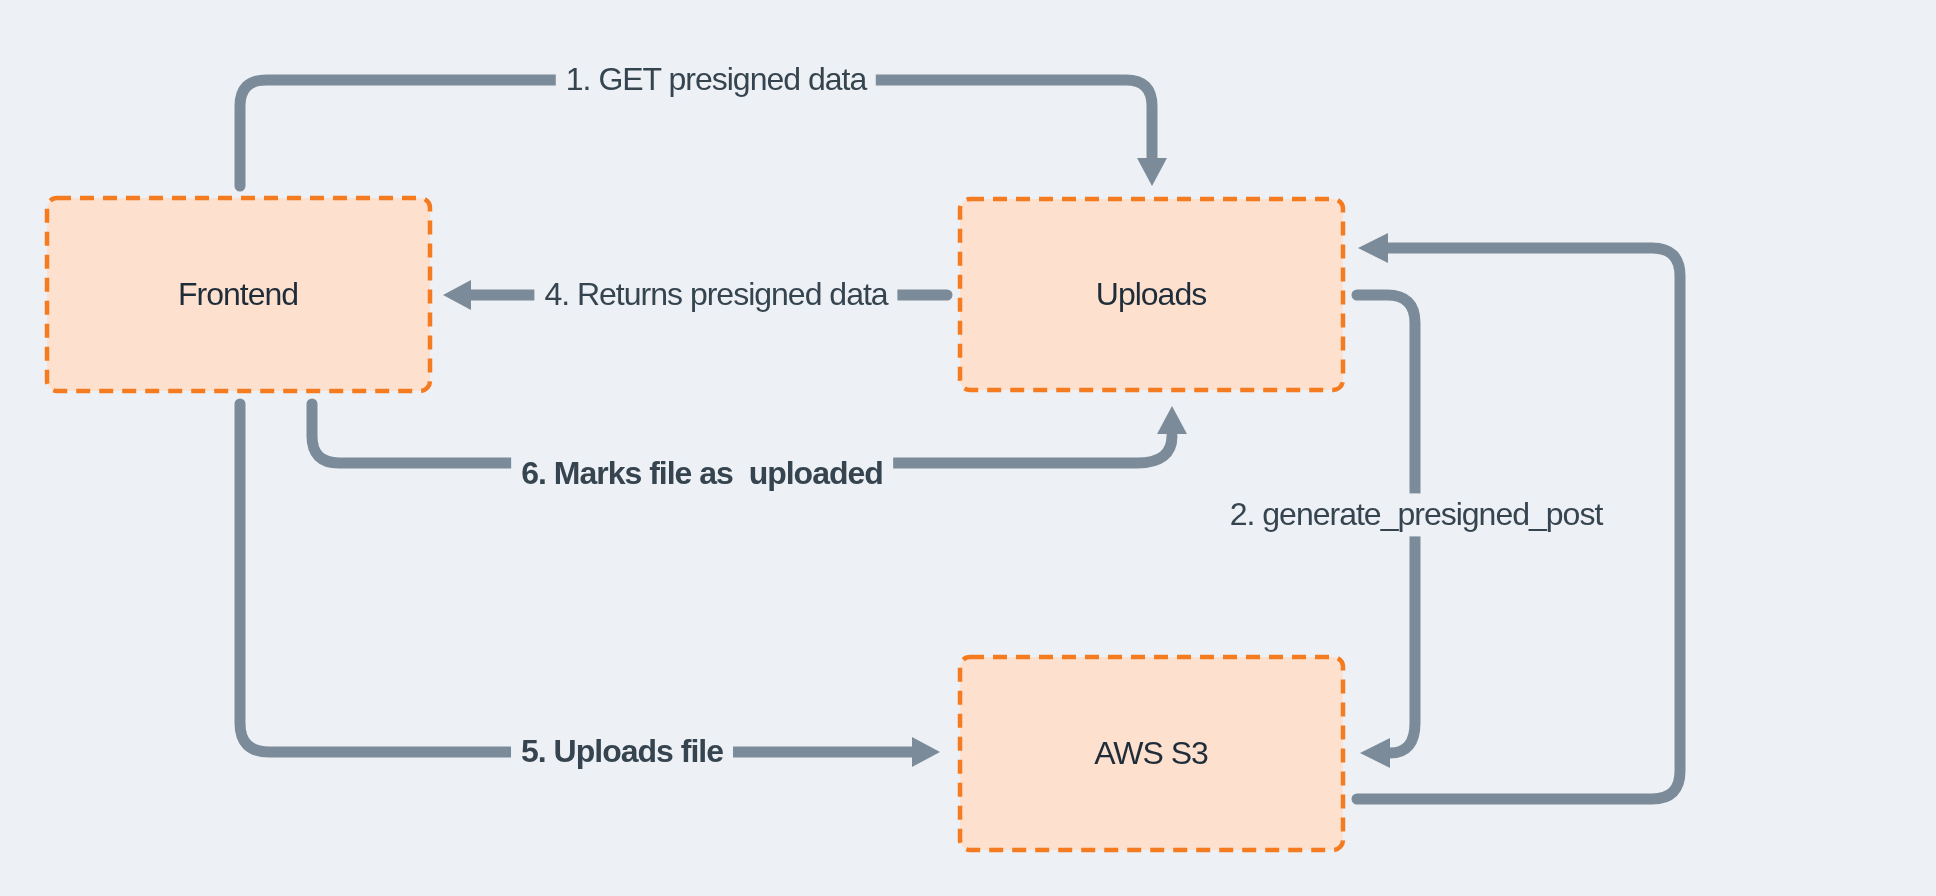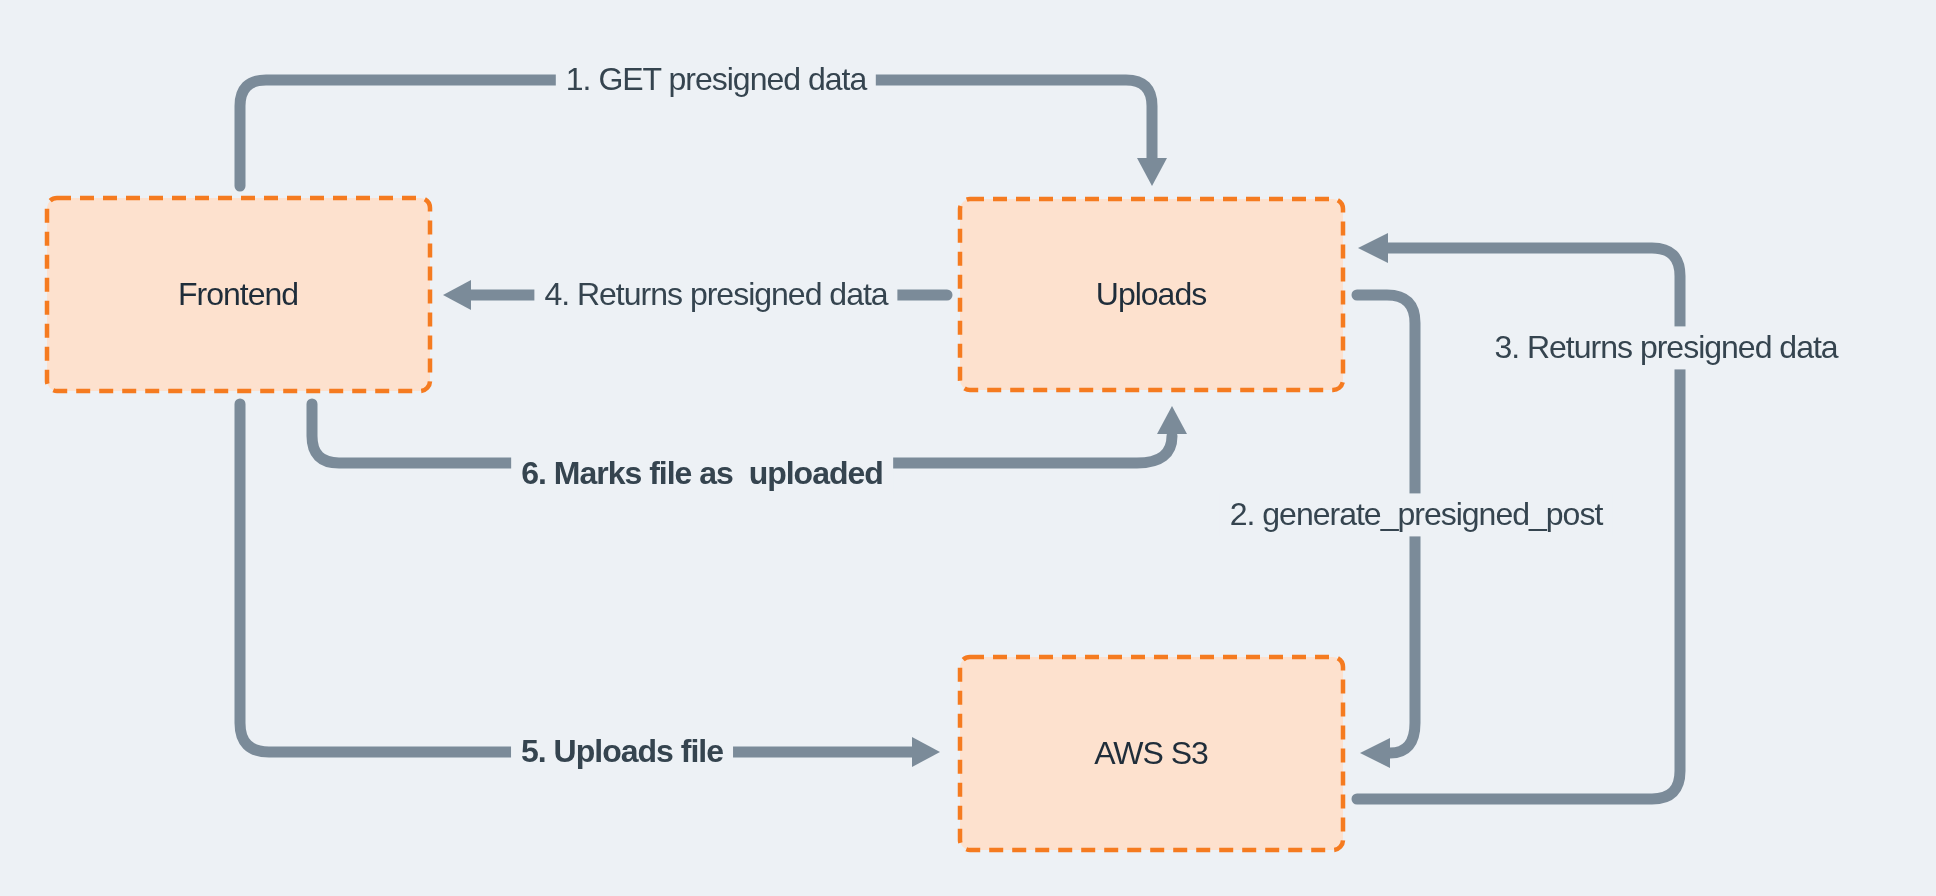--- a/index.html
+++ b/index.html
@@ -72,18 +72,17 @@
     <path class="flow-path" d="M 1357 799 H 1652 Q 1680 799 1680 771 V 276 Q 1680 248 1652 248 H 1388"></path>
     <polygon class="flow-head" points="1358,248 1388,233 1388,263"></polygon>
   </svg>
 
   <div class="label node-label" style="left:238px; top:295px;">Frontend</div>
   <div class="label node-label" style="left:1151px; top:295px;">Uploads</div>
   <div class="label node-label" style="left:1151px; top:754px;">AWS S3</div>
 
   <div class="label flow-label" style="left:716px; top:80px;">1. GET presigned data</div>
   <div class="label flow-label" style="left:1416px; top:515px;text-align:right;">2. generate_presigned_post</div>
-  <div class="label flow-label" style="left:1666px; top:348px;">3. Returns presigned data</div>
   <div class="label flow-label" style="left:696px; top:295px;margin-left:20px;">4. Returns presigned data</div>
   <div class="label flow-label" style="left:622px; top:752px;font-weight:bold;">5. Uploads file</div>
   <div class="label flow-label" style="left:702px; top:474px;font-weight:bold;">6. Marks file as  uploaded</div>
 
 </div>
 
 </body></html>

